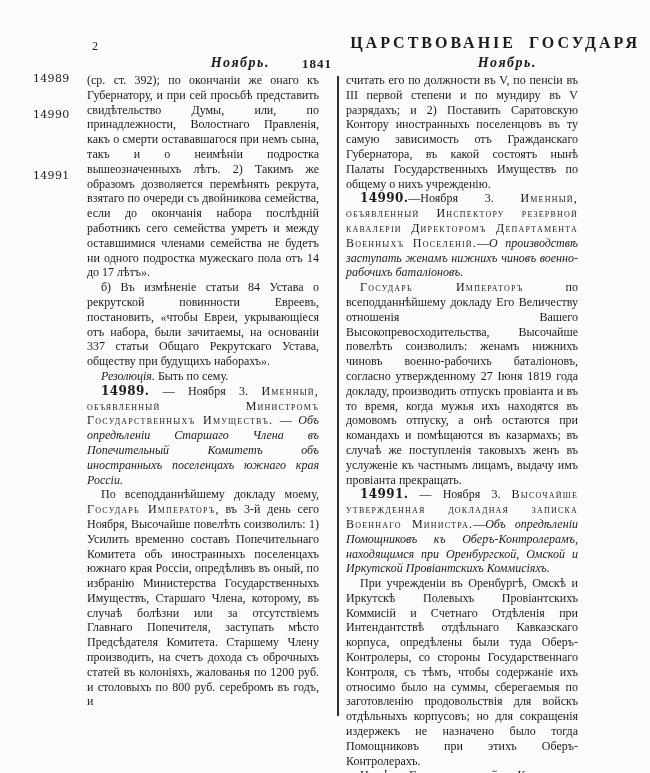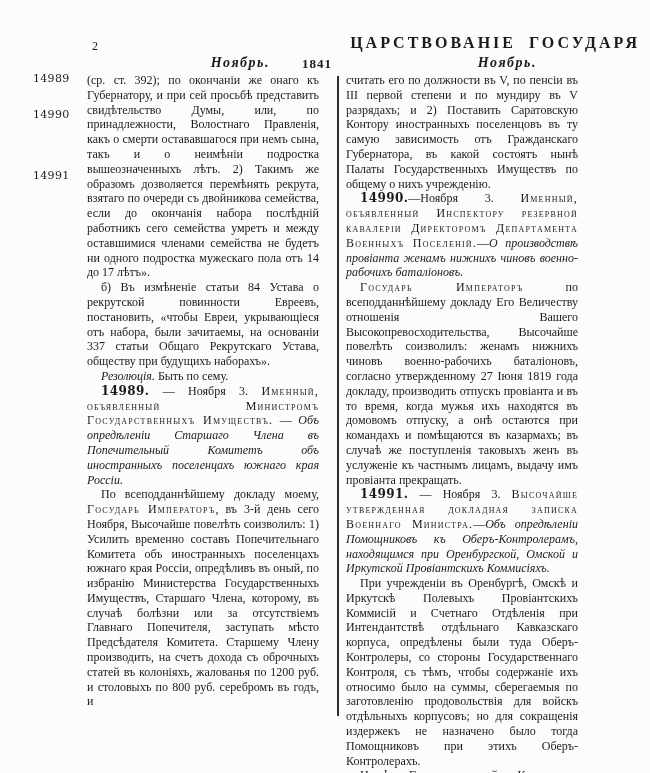--- a/index.html
+++ b/index.html
@@ -120,20 +120,20 @@
 
   <div class="col col-left">
       <p class="para"><span class="run-plain">(ср. ст. 392); по окончаніи же онаго къ Губернатору, и при сей просьбѣ представить свидѣтельство Думы, или, по принадлежности, Волостнаго Правленія, какъ о смерти остававшагося при немъ сына, такъ и о неимѣніи подростка вышеозначенныхъ лѣтъ. 2) Такимъ же образомъ дозволяется перемѣнять рекрута, взятаго по очереди съ двойникова семейства, если до окончанія набора послѣдній работникъ сего семейства умретъ и между оставшимися членами семейства не будетъ ни одного подростка мужескаго пола отъ 14 до 17 лѣтъ».</span></p>
       <p class="para indent"><span class="run-plain">б) Въ измѣненіе статьи 84 Устава о рекрутской повинности Евреевъ, постановить, «чтобы Евреи, укрывающіеся отъ набора, были зачитаемы, на основаніи 337 статьи Общаго Рекрутскаго Устава, обществу при будущихъ наборахъ».</span></p>
       <p class="para indent"><span class="run-italic">Резолюція.</span><span class="run-plain"> Быть по сему.</span></p>
       <p class="para indent"><span class="run-num">14989.</span><span class="run-plain"> — Ноября 3. </span><span class="run-spaced">Именный, объявленный Министромъ Государственныхъ Имуществъ.</span><span class="run-plain"> — </span><span class="run-italic">Объ опредѣленіи Старшаго Члена въ Попечительный Комитетъ объ иностранныхъ поселенцахъ южнаго края Россіи.</span></p>
       <p class="para indent"><span class="run-plain">По всеподданнѣйшему докладу моему, </span><span class="run-spaced">Государь Императоръ</span><span class="run-plain">, въ 3-й день сего Ноября, Высочайше повелѣть соизволилъ: 1) Усилить временно составъ Попечительнаго Комитета объ иностранныхъ поселенцахъ южнаго края Россіи, опредѣливъ въ оный, по избранію Министерства Государственныхъ Имуществъ, Старшаго Члена, которому, въ случаѣ болѣзни или за отсутствіемъ Главнаго Попечителя, заступать мѣсто Предсѣдателя Комитета. Старшему Члену производить, на счетъ дохода съ оброчныхъ статей въ колоніяхъ, жалованья по 1200 руб. и столовыхъ по 800 руб. серебромъ въ годъ, и</span></p>
     </div>
   <div class="col col-right">
       <p class="para"><span class="run-plain">считать его по должности въ V, по пенсіи въ III первой степени и по мундиру въ V разрядахъ; и 2) Поставить Саратовскую Контору иностранныхъ поселенцовъ въ ту самую зависимость отъ Гражданскаго Губернатора, въ какой состоятъ нынѣ Палаты Государственныхъ Имуществъ по общему о нихъ учрежденію.</span></p>
-      <p class="para indent"><span class="run-num">14990.</span><span class="run-plain">—Ноября 3. </span><span class="run-spaced">Именный, объявленный Инспектору резервной кавалеріи Директоромъ Департамента Военныхъ Поселеній.</span><span class="run-plain">—</span><span class="run-italic">О производствѣ провіанта женамъ нижнихъ чиновъ военно-рабочихъ баталіоновъ.</span></p>
+      <p class="para indent"><span class="run-num">14990.</span><span class="run-plain">—Ноября 3. </span><span class="run-spaced">Именный, объявленный Инспектору резервной кавалеріи Директоромъ Департамента Военныхъ Поселеній.</span><span class="run-plain">—</span><span class="run-italic">О производствѣ заступать женамъ нижнихъ чиновъ военно-рабочихъ баталіоновъ.</span></p>
       <p class="para indent"><span class="run-spaced">Государь Императоръ</span><span class="run-plain"> по всеподданнѣйшему докладу Его Величеству отношенія Вашего Высокопревосходительства, Высочайше повелѣть соизволилъ: женамъ нижнихъ чиновъ военно-рабочихъ баталіоновъ, согласно утвержденному 27 Іюня 1819 года докладу, производить отпускъ провіанта и въ то время, когда мужья ихъ находятся въ домовомъ отпуску, а онѣ остаются при командахъ и помѣщаются въ казармахъ; въ случаѣ же поступленія таковыхъ женъ въ услуженіе къ частнымъ лицамъ, выдачу имъ провіанта прекращать.</span></p>
       <p class="para indent"><span class="run-num">14991.</span><span class="run-plain"> — Ноября 3. </span><span class="run-spaced">Высочайше утвержденная докладная записка Военнаго Министра.</span><span class="run-plain">—</span><span class="run-italic">Объ опредѣленіи Помощниковъ къ Оберъ-Контролерамъ, находящимся при Оренбургской, Омской и Иркутской Провіантскихъ Коммисіяхъ.</span></p>
       <p class="para indent"><span class="run-plain">При учрежденіи въ Оренбургѣ, Омскѣ и Иркутскѣ Полевыхъ Провіантскихъ Коммисій и Счетнаго Отдѣленія при Интендантствѣ отдѣльнаго Кавказскаго корпуса, опредѣлены были туда Оберъ-Контролеры, со стороны Государственнаго Контроля, съ тѣмъ, чтобы содержаніе ихъ относимо было на суммы, сберегаемыя по заготовленію продовольствія для войскъ отдѣльныхъ корпусовъ; но для сокращенія издержекъ не назначено было тогда Помощниковъ при этихъ Оберъ-Контролерахъ.</span></p>
       <p class="para indent"><span class="run-plain">Нынѣ Государственный Контролеръ увѣдом-</span></p>
     </div>
 
 </div>
 
 </body></html>

